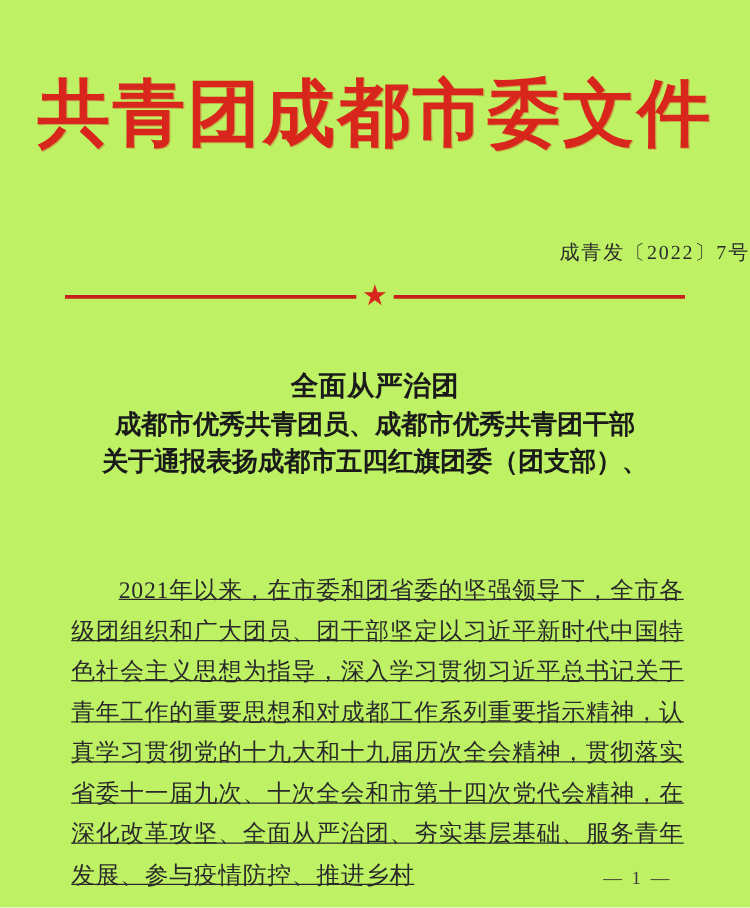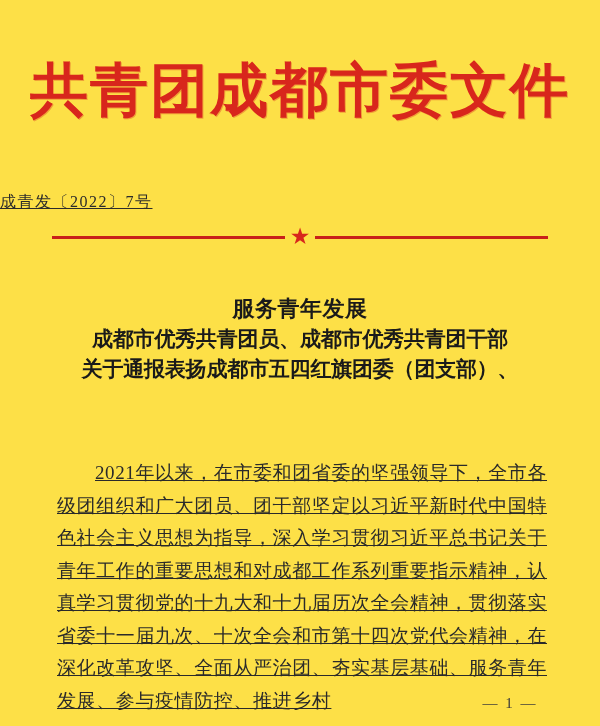--- a/index.html
+++ b/index.html
@@ -7,21 +7,21 @@
     padding: 0;
     background: #ffffff;
   }
   body {
     font-family: "Liberation Serif", "DejaVu Serif", serif;
   }
   .page {
     position: relative;
     width: 600px;
     height: 726px;
-    background: #fde047;
+    background: #bef264;
     overflow: hidden;
     box-sizing: border-box;
   }
 
   
   .masthead {
     position: absolute;
     top: 62px;
     left: 0;
     width: 600px;
@@ -38,26 +38,25 @@
     text-shadow: 1px 1px 0 rgba(216,38,28,0.35);
     white-space: nowrap;
   }
 
   
   .doc-number {
     position: absolute;
     top: 192px;
     left: 0;
     width: 600px;
-    text-align: left;
+    text-align: right;
     font-size: 16px;
     letter-spacing: 1.5px;
     color: #2b2b2b;
     font-family: "Liberation Serif", "DejaVu Serif", serif;
-    text-decoration: underline;
   }
 
   
   .red-rule {
     position: absolute;
     top: 226px;
     left: 52px;
     width: 496px;
     height: 22px;
     display: flex;
@@ -146,21 +145,21 @@
 
   <div class="doc-number">成青发〔2022〕7号</div>
 
   <div class="red-rule">
     <span class="rule-seg"></span>
     <span class="rule-star">★</span>
     <span class="rule-seg"></span>
   </div>
 
   <div class="heading-block">
-    <div class="heading-line">服务青年发展</div>
+    <div class="heading-line">全面从严治团</div>
     <div class="heading-line wide">成都市优秀共青团员、成都市优秀共青团干部</div>
     <div class="heading-line wide">关于通报表扬成都市五四红旗团委（团支部）、</div>
   </div>
 
   <div class="body-block">
     <p class="body-para">2021年以来，在市委和团省委的坚强领导下，全市各级团组织和广大团员、团干部坚定以习近平新时代中国特色社会主义思想为指导，深入学习贯彻习近平总书记关于青年工作的重要思想和对成都工作系列重要指示精神，认真学习贯彻党的十九大和十九届历次全会精神，贯彻落实省委十一届九次、十次全会和市第十四次党代会精神，在深化改革攻坚、全面从严治团、夯实基层基础、服务青年发展、参与疫情防控、推进乡村</p>
   </div>
 
   <div class="page-number">— 1 —</div>
 

